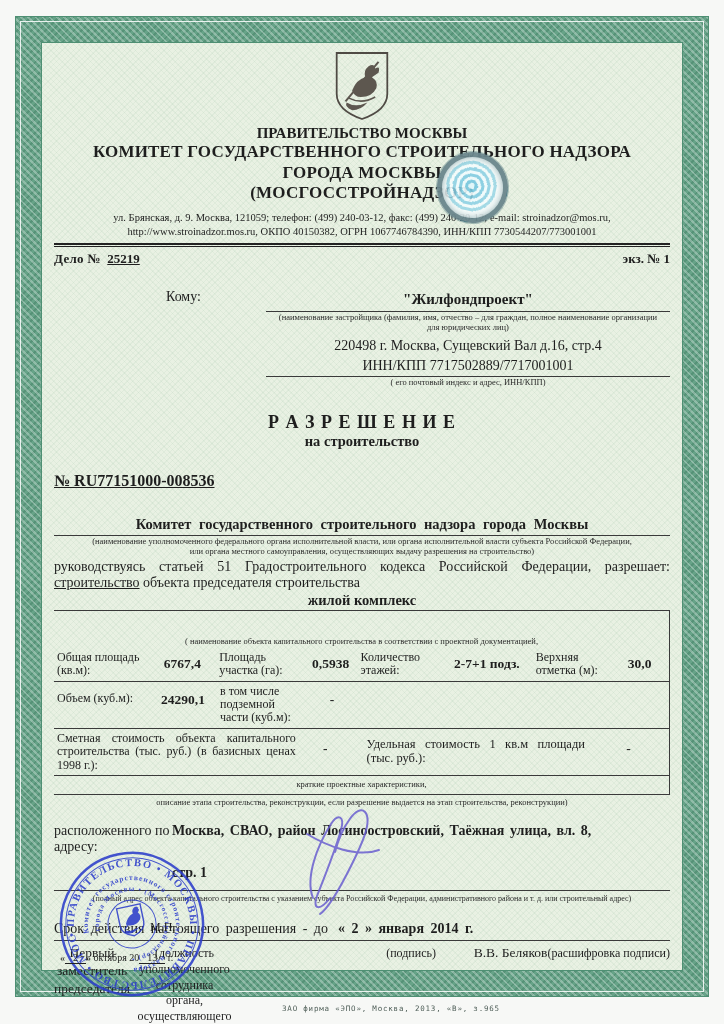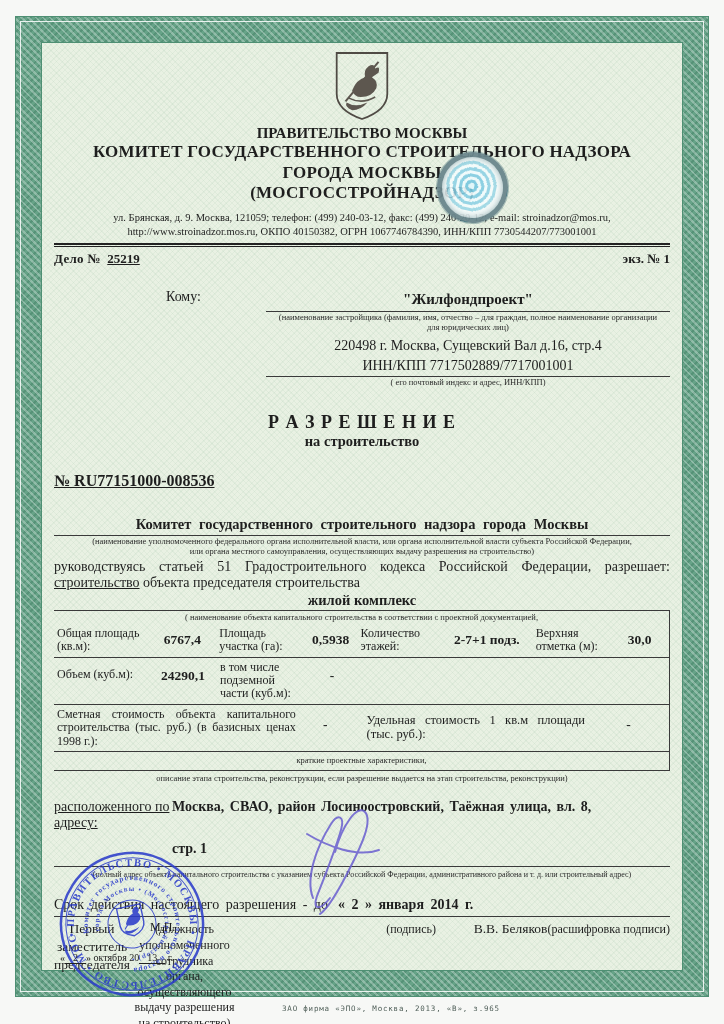--- a/index.html
+++ b/index.html
@@ -50,33 +50,33 @@
   .permit-num { margin-top:22px; font-size:16px; font-weight:bold; }
   .permit-num span { text-decoration:underline; }
 
   .issuer-name { margin-top:26px; font-size:14.5px; font-weight:bold; word-spacing:4px; text-align:center;
     border-bottom:1px solid #3a3a3a; padding-bottom:2px; }
   .clause { margin-top:2px; font-size:14px; text-align:justify; text-align-last:justify; word-spacing:4px; }
   .clause2 { font-size:14px; }
   .obj-name { font-size:14.5px; font-weight:bold; text-align:center; margin-top:1px; }
 
   .spec-table { margin-top:1px; border-top:1px solid #3a3a3a; border-right:1px solid #3a3a3a; }
-  .spec-capline { padding:1px 0; }
+  .spec-capline { padding:1px 0;margin-top:24px; }
   .spec-row { display:flex; border-bottom:1px solid #3a3a3a; align-items:flex-start; }
   .cell { padding:3px 3px; font-size:12px; line-height:1.12; }
   .cell.v { font-weight:bold; font-size:13.5px; text-align:center; padding-top:8px; }
   .w1{width:95px;} .w2{width:68px;} .w3{width:88px;} .w4{width:54px;}
   .w5{width:84px;} .w6{width:92px;} .w7{width:78px;} .w8{width:59px;}
   .w13{width:251px;} .w57{width:230px;margin-left:12px;} .w8b{width:83px;}
   .just { text-align:justify; }
   .caption-stage { margin-top:2px; }
 
   .loc { margin-top:16px; font-size:14px; }
   .loc-line1 { display:flex; }
-  .loc-label { width:118px;text-decoration:underline; }
+  .loc-label { width:118px; }
   .loc-addr { font-weight:bold; word-spacing:2px; }
   .loc-line2 { font-weight:bold; margin-left:118px; margin-top:10px; }
   .loc-rule { margin-top:9px; }
   .loc-cap { margin-top:3px; font-size:8px; }
 
   .validity { margin-top:17px; font-size:14px; border-bottom:1px solid #3a3a3a; padding-bottom:3px; word-spacing:3px; }
   .validity .b { margin-left:10px; }
 
   .sig-row { display:flex; margin-top:3px; justify-content:space-between; }
   .sig-col { display:flex; flex-direction:row; justify-content:flex-end; }

